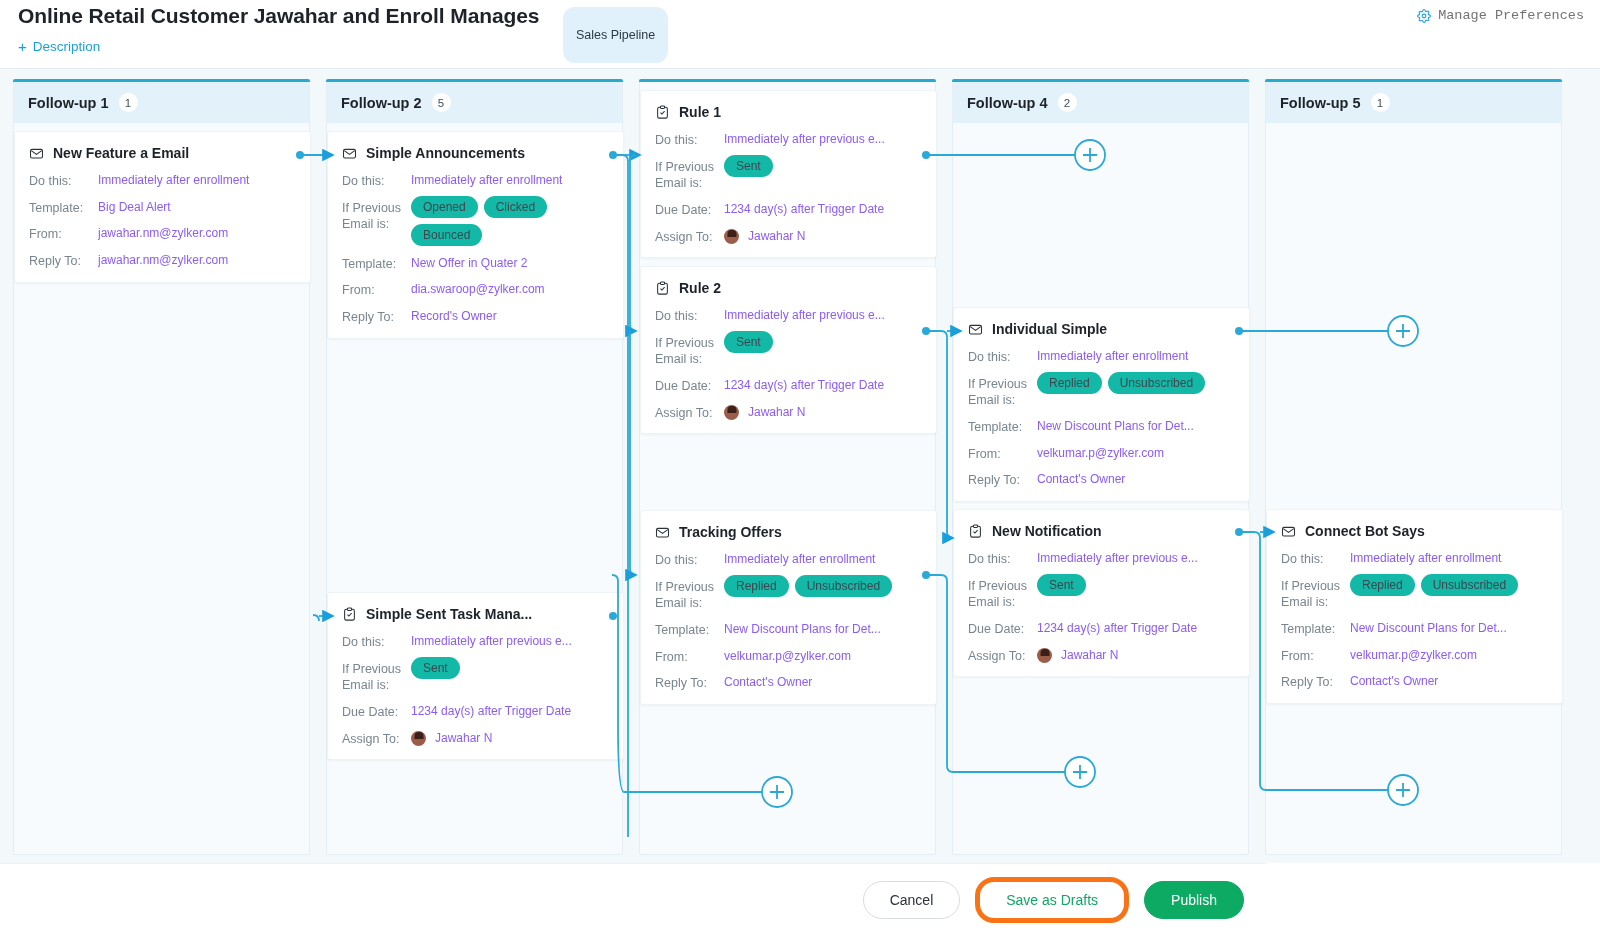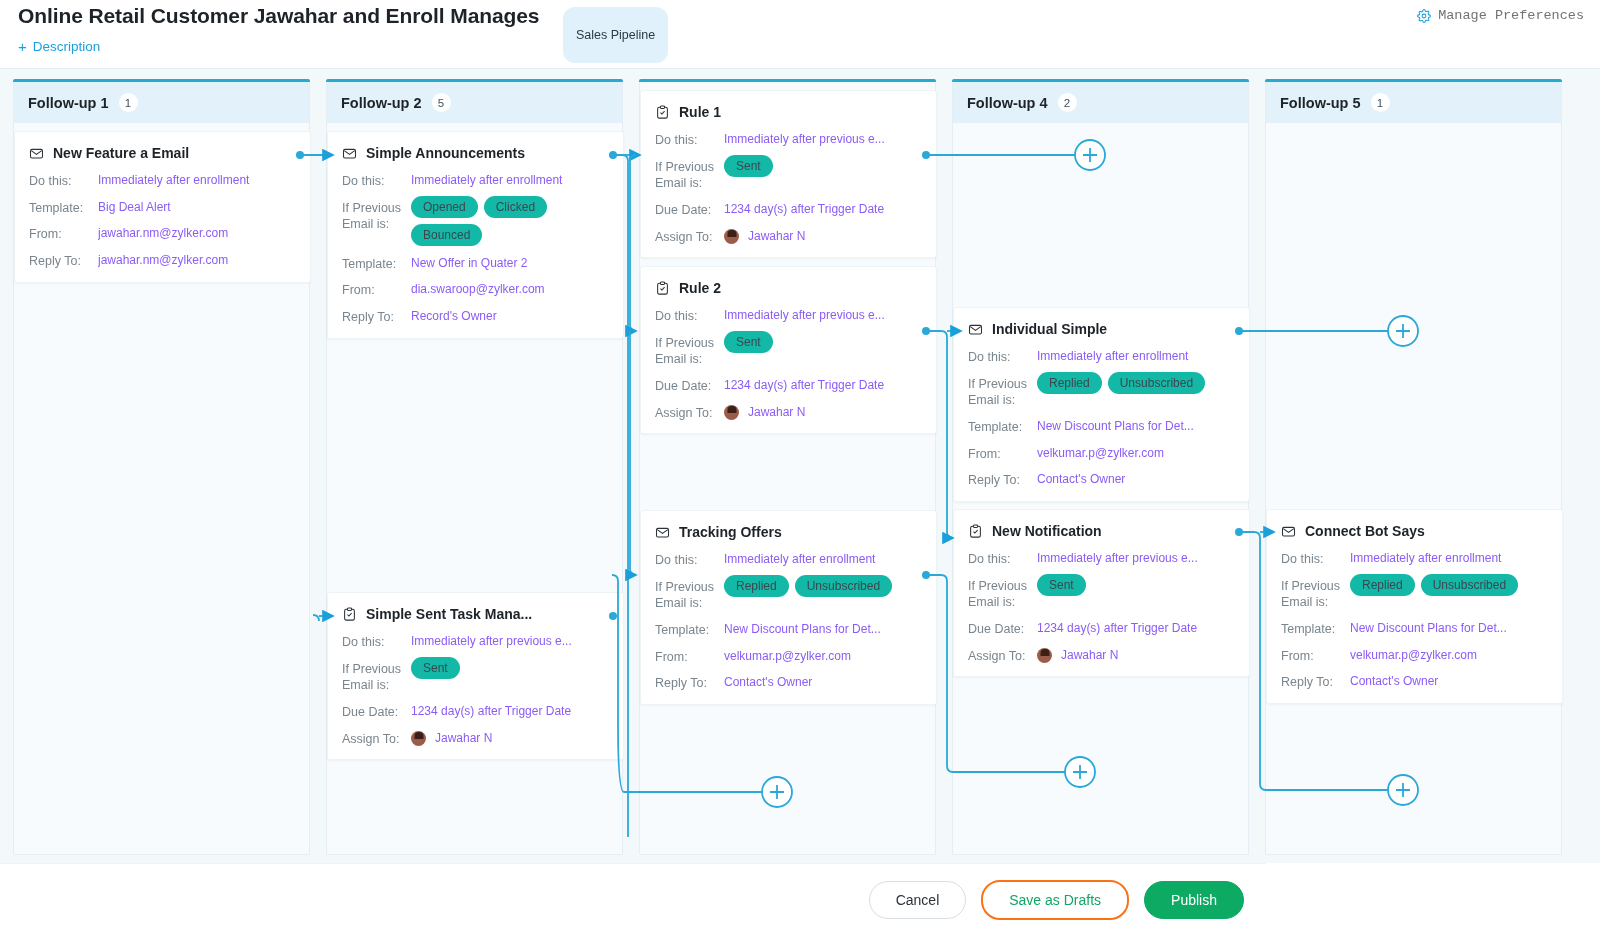--- a/index.html
+++ b/index.html
@@ -111,21 +111,21 @@
 
   
   .footer {
     position: absolute; left: 0; bottom: 0; width: 1266px; height: 72px;
     background: #ffffff; border-top: 1px solid #eef2f5;
     display: flex; align-items: center; justify-content: flex-end; gap: 15px;
     padding-right: 22px;
   }
   .btn { font-size: 14px; border-radius: 19px; padding: 10px 26px; cursor: pointer; white-space: nowrap; }
   .btn-cancel { background: #ffffff; color: #2b3239; border: 1px solid #d7dee3; }
-  .btn-draft { background: #ffffff; color: #11a566; border: 2px solid #f97316; }
+  .btn-draft { background: #ffffff; color: #11a566; border: 5px solid #f97316; }
   .btn-publish { background: #0caa63; color: #ffffff; border: 1px solid #0caa63; }
 </style>
 </head>
 <body>
 
 <div class="page">
 
   <div class="header">
     <div class="hdr-title">Online Retail Customer Jawahar and Enroll Manages</div>
     <div class="hdr-pill">Sales Pipeline</div>

